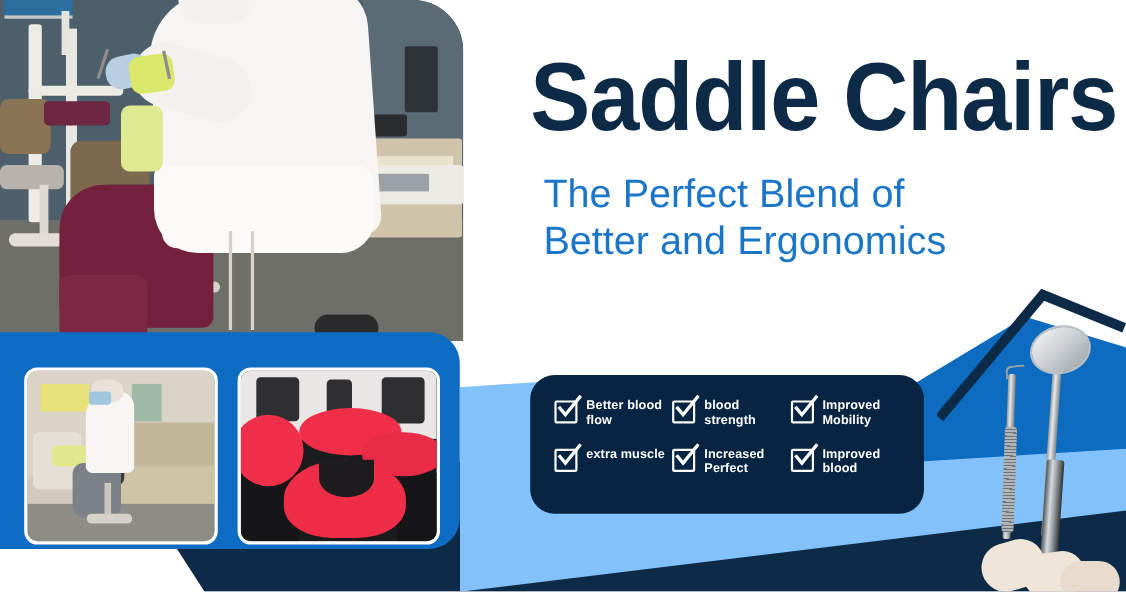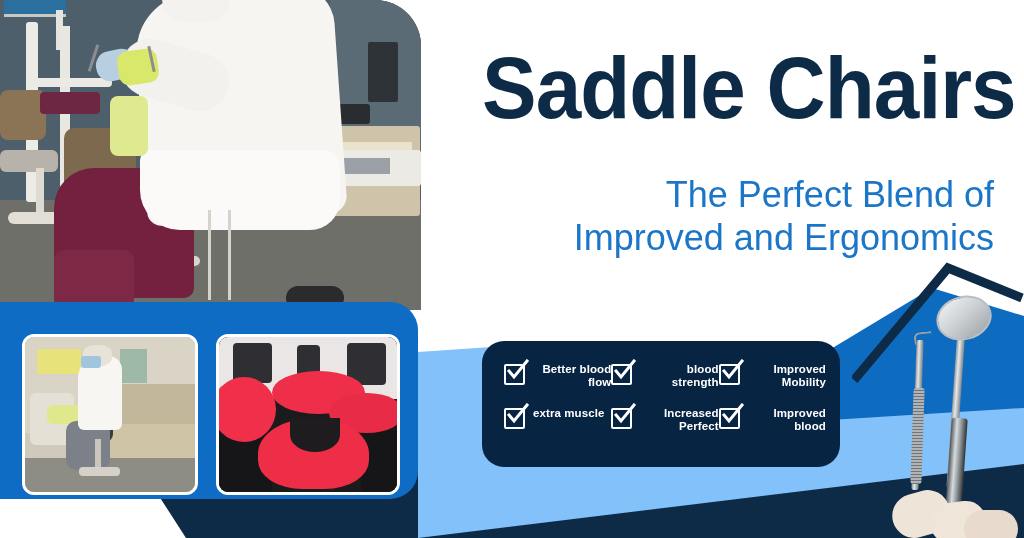--- a/index.html
+++ b/index.html
@@ -7,21 +7,20 @@
     width:1024px;height:538px;
     background:#ffffff;
     font-family:"Liberation Sans","DejaVu Sans",sans-serif;
     overflow:hidden;
   }
   #banner{
     position:relative;
     width:1024px;height:538px;
     background:#ffffff;
     overflow:hidden;
-    text-align:right;
   }
 
   
   .shape{position:absolute;}
 
   
   .navy-band{
     left:0;top:420px;width:1024px;height:118px;
     clip-path:polygon(186px 118px, 110px 0px, 1024px 0px, 1024px 118px);
     background:var(--navy);
@@ -161,21 +160,21 @@
     font-family:"Liberation Sans Narrow","Liberation Sans",sans-serif;
     font-weight:bold;
     font-size:88px;line-height:88px;
     letter-spacing:-1px;
     color:var(--navy);
     transform:scaleX(0.93);
     transform-origin:left top;
     white-space:nowrap;
   }
   .subhead{
-    position:absolute;left:494px;top:173px;width:500px;
+    position:absolute;left:494px;top:154px;width:500px;
     font-size:36px;line-height:43px;
     color:var(--subblue);
     font-weight:normal;
   }
   .subhead div{white-space:nowrap;}
 
   
   .benefits{
     position:absolute;left:482px;top:341px;width:358px;height:126px;
     background:var(--panel);
@@ -351,21 +350,21 @@
       <div class="t t2-red3"></div>
       <div class="t t2-red4"></div>
       <div class="t t2-red4b"></div>
     </div>
   </div>
 
   <div class="headline">Saddle Chairs</div>
 
   <div class="subhead">
     <div>The Perfect Blend of</div>
-    <div>Improved and Ergonomics</div>
+    <div>Better and Ergonomics</div>
   </div>
 
   <div class="benefits">
     <div class="bgrid">
 
       <div class="bitem">
         <span class="cbox">
           <svg width="24" height="24" viewBox="0 0 24 24">
               <path d="M4 12 L9 18 L22 2" fill="none" stroke="#ffffff" stroke-width="3" stroke-linecap="square"></path>
             </svg>

